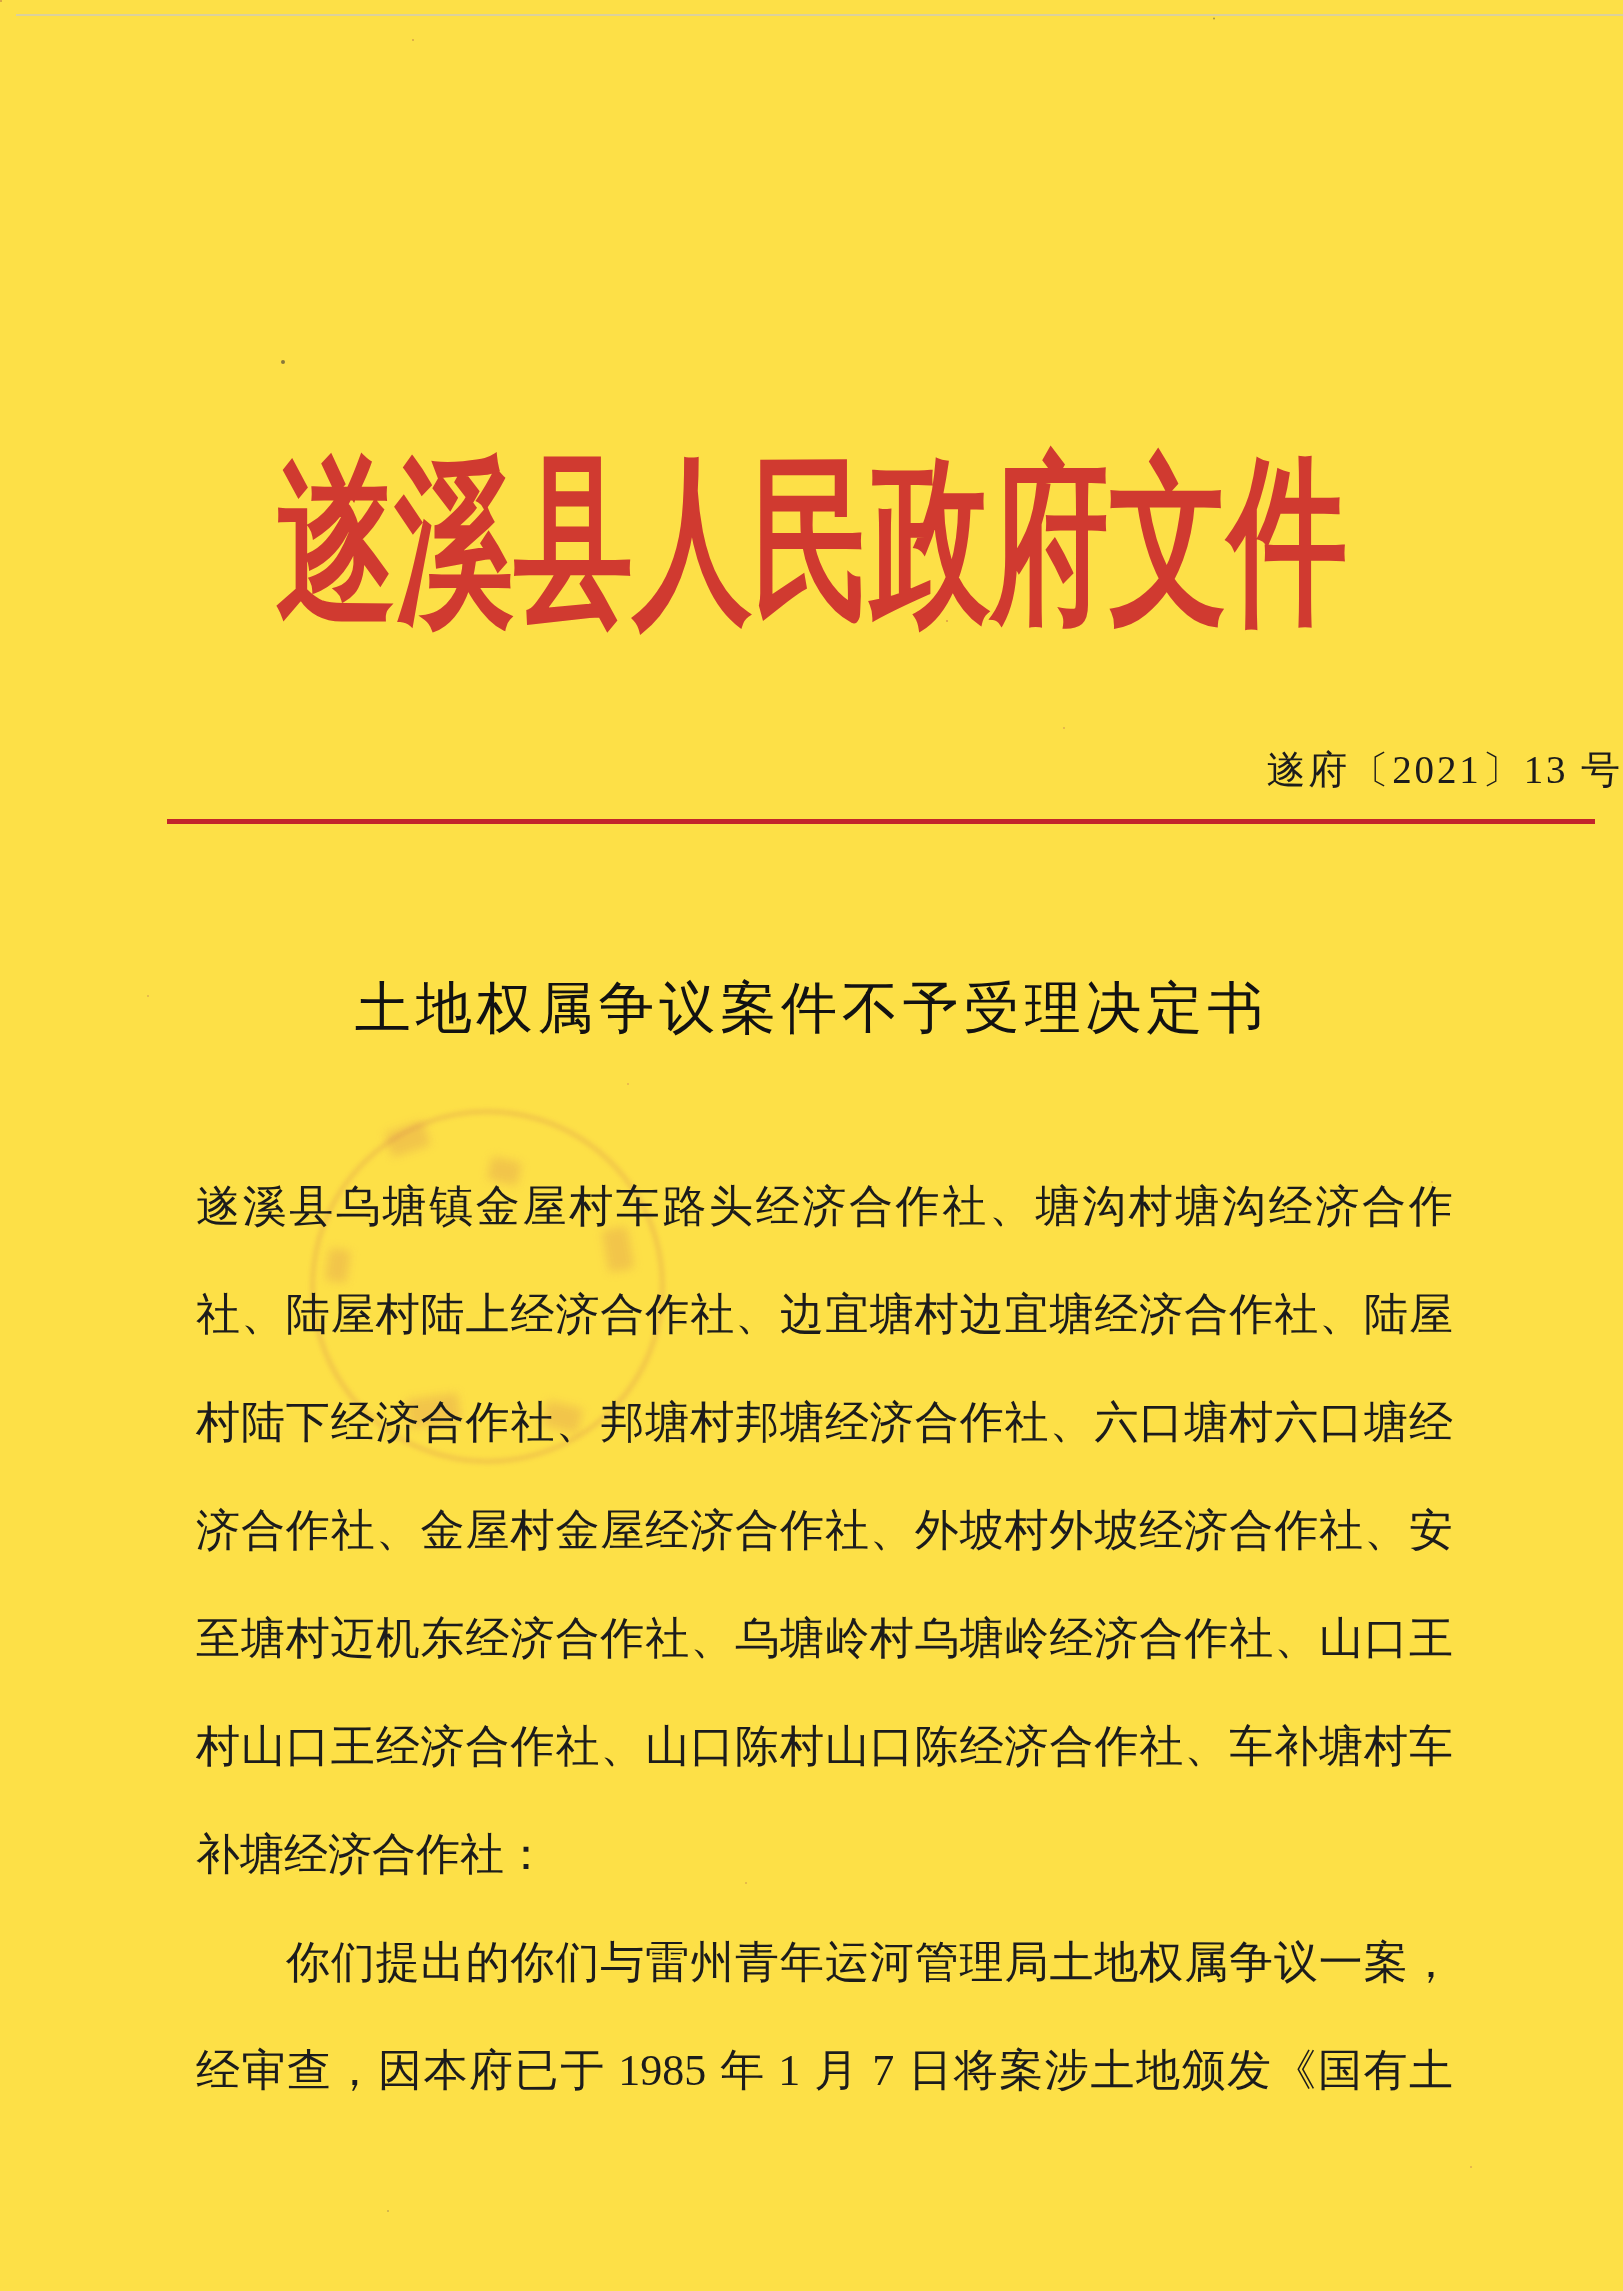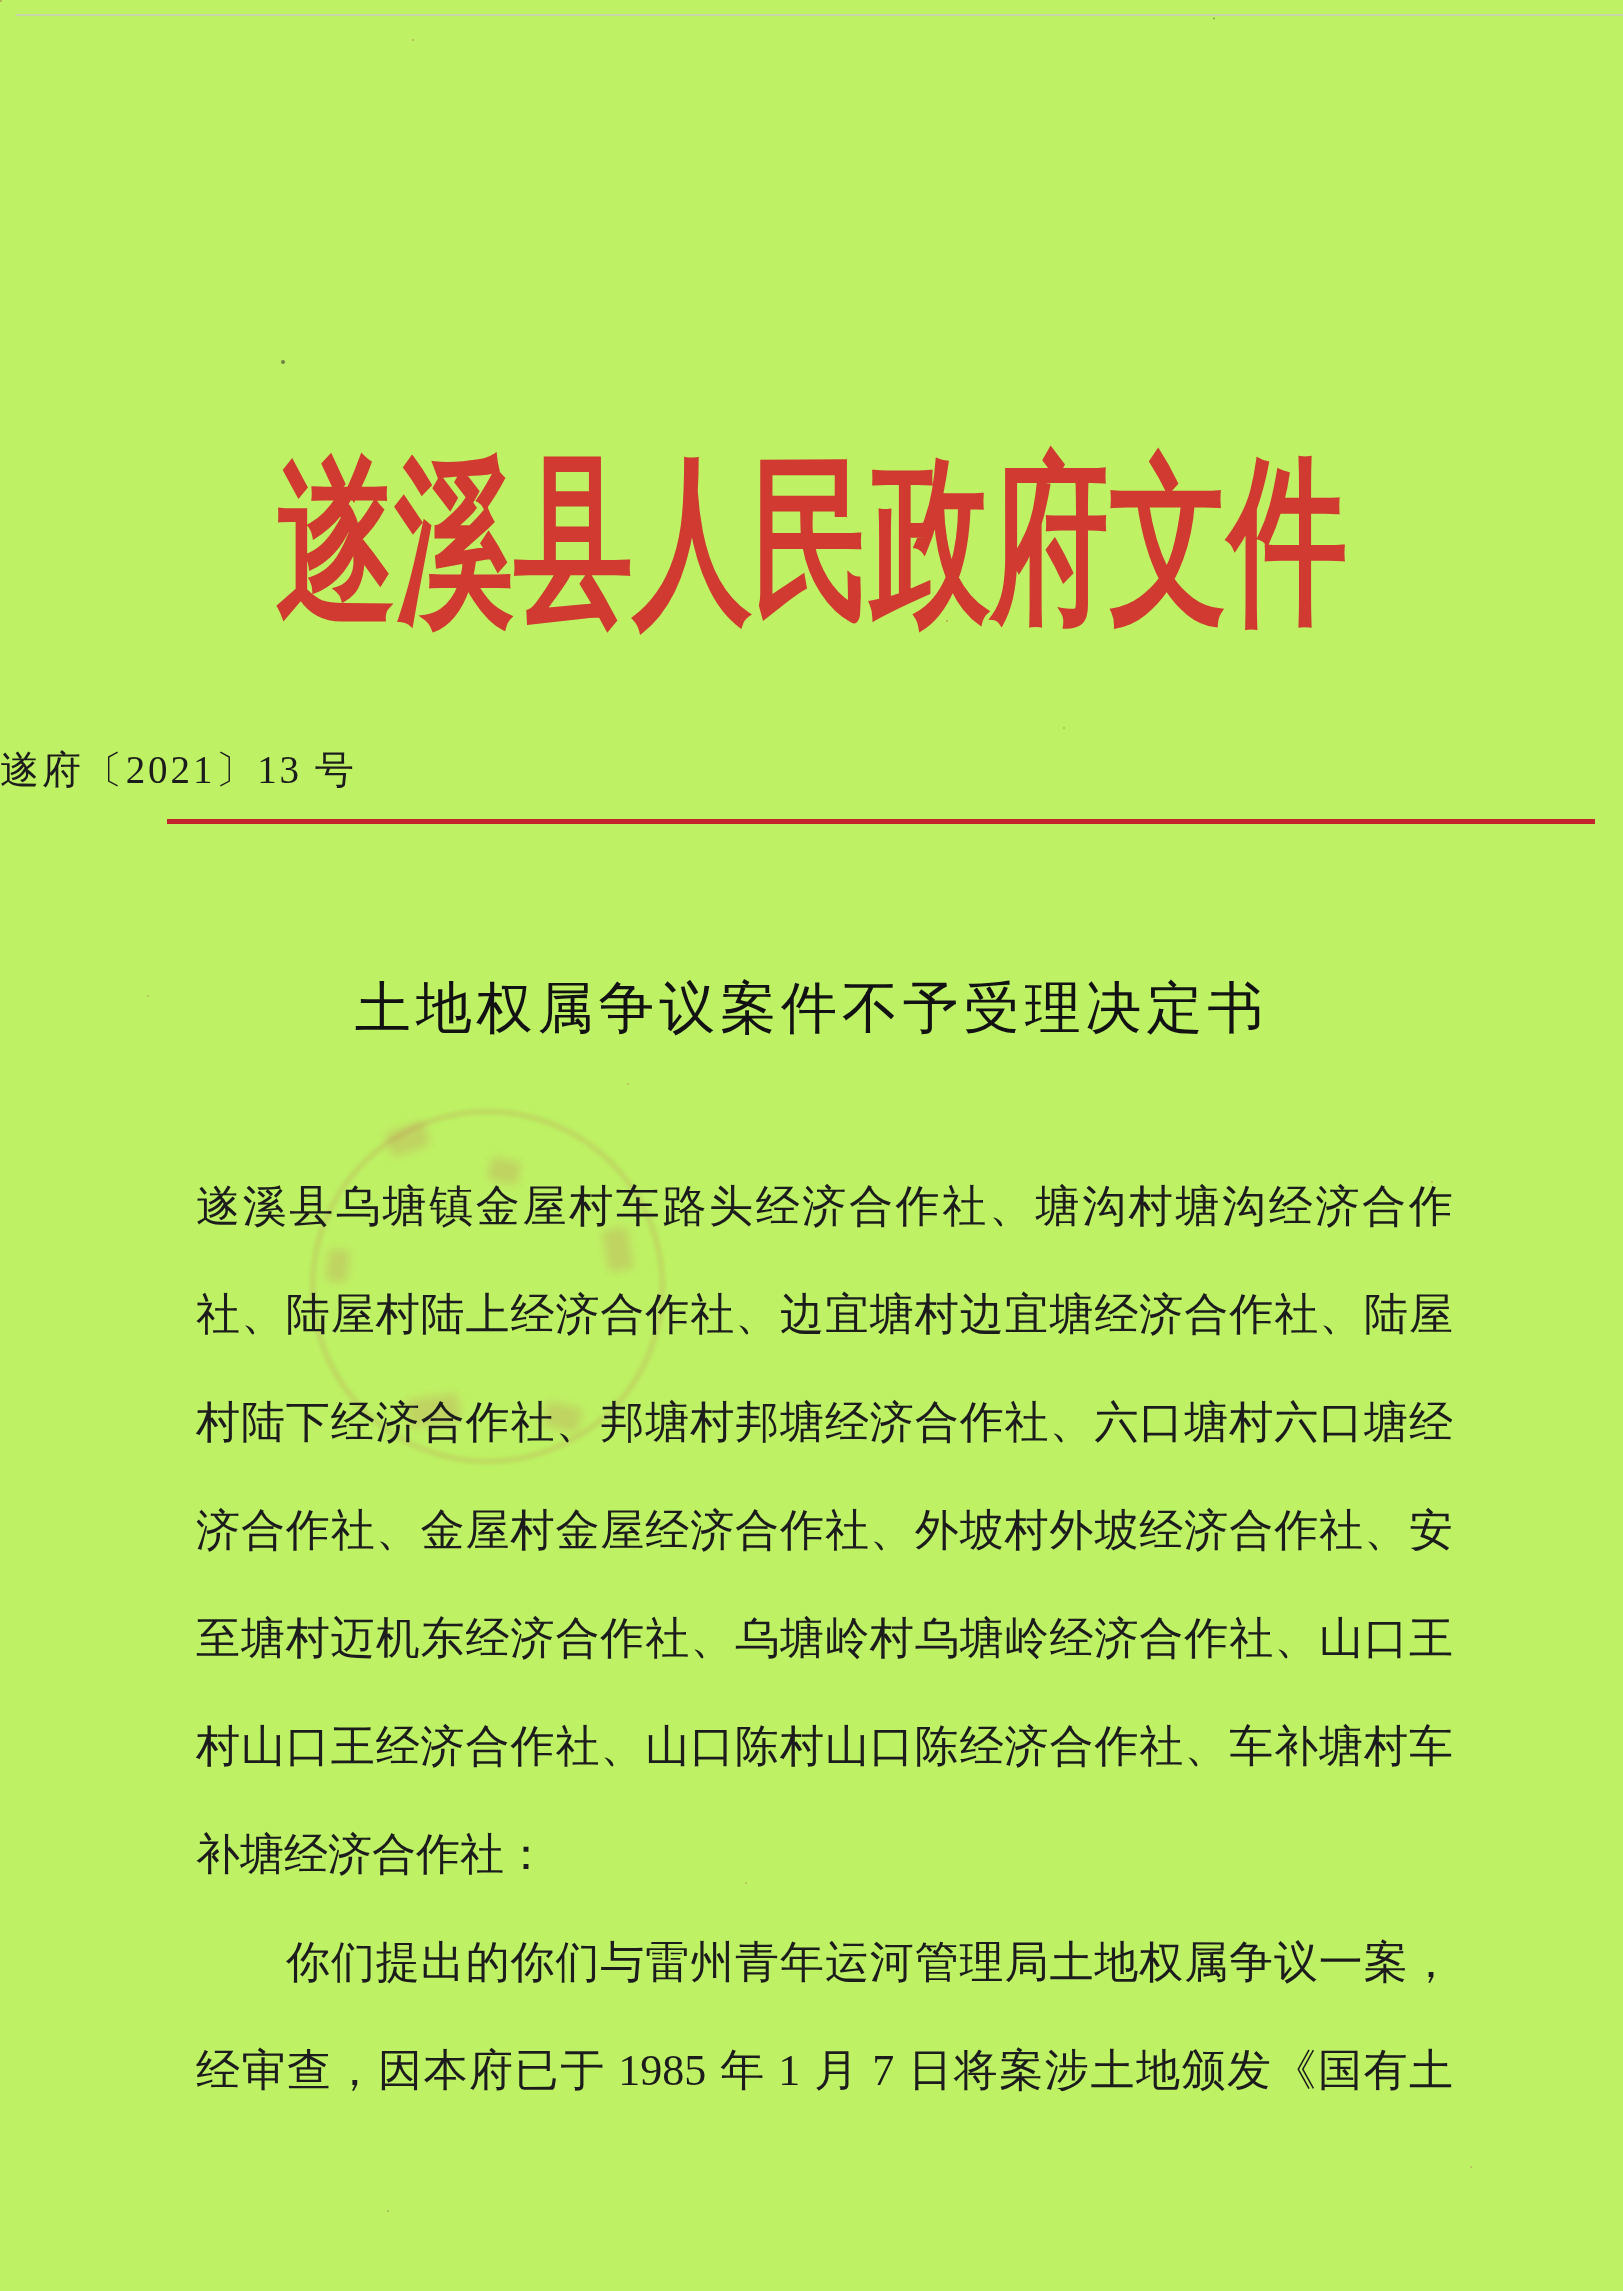--- a/index.html
+++ b/index.html
@@ -5,21 +5,21 @@
   html,body{margin:0;padding:0;}
   body{
     width:1623px;height:2292px;
     background:#ffffff;
     font-family:"Liberation Serif","DejaVu Serif",serif;
     position:relative;
     overflow:hidden;
   }
   .page{
     position:absolute;inset:0;
-    background:#bef264;
+    background:#fde047;
   }
   .scan-edge{
     position:absolute;top:13.7px;left:15.7px;right:0;
     height:2px;background:#c9c9c9;opacity:.65;
   }
   .specks{
     position:absolute;top:0;left:0;width:2px;height:2px;border-radius:50%;
     background:rgba(150,60,60,.45);
     box-shadow:
       412px 39px 0 rgba(160,70,70,.4),
@@ -39,21 +39,21 @@
     position:absolute;top:446px;left:0;width:100%;
     margin:0;text-align:center;
     font-size:119px;line-height:1.06;font-weight:bold;
     letter-spacing:0px;
     color:#d03a30;
     transform:scaleY(1.52);transform-origin:top center;
     font-family:"Liberation Serif","DejaVu Serif",serif;
   }
   .doc-number{
     position:absolute;top:743px;left:0;width:100%;
-    text-align:left;
+    text-align:right;
     font-size:39px;letter-spacing:2.9px;color:#1c1c1c;
   }
   .red-rule{
     position:absolute;top:819px;left:167px;width:1428px;height:4.9px;
     background:#c2252b;
   }
   .doc-title{
     position:absolute;top:971px;left:0;width:100%;
     margin:0;text-align:center;
     font-size:56px;font-weight:normal;letter-spacing:4.9px;

